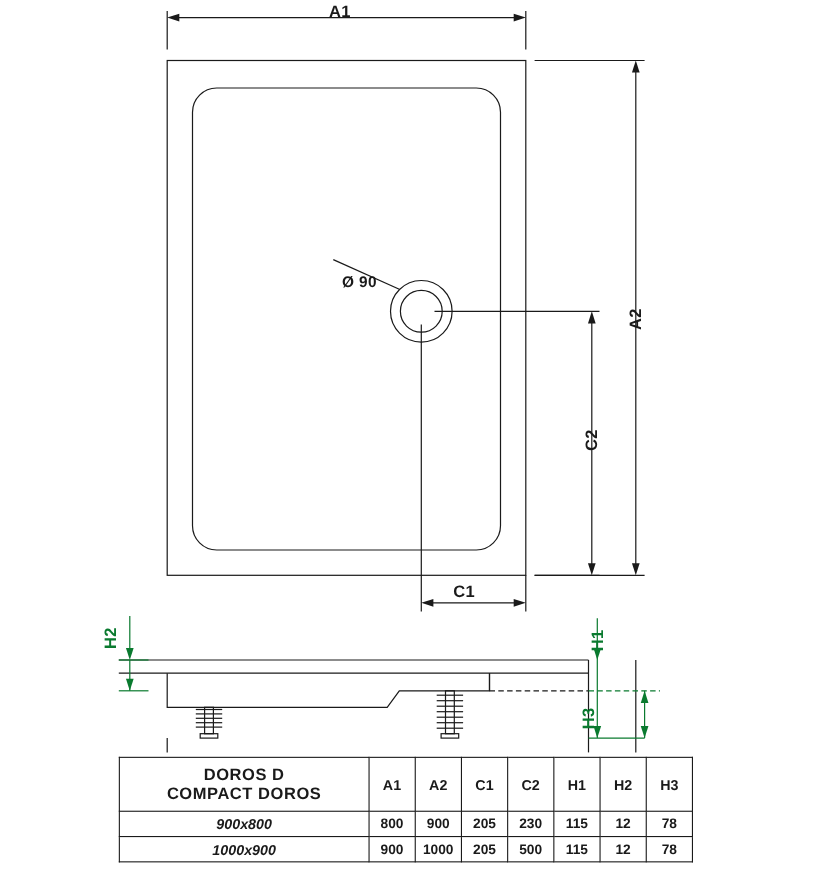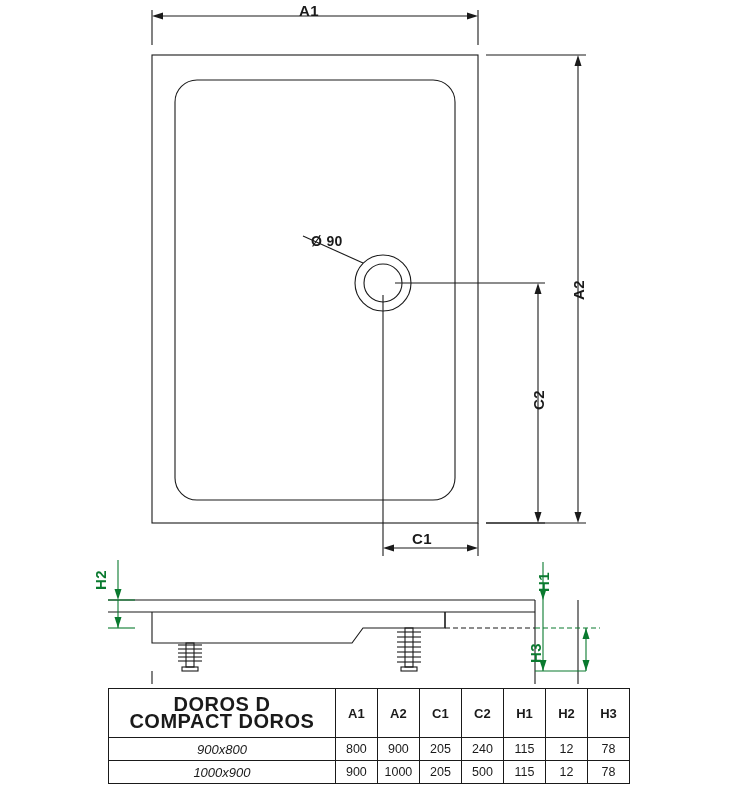--- a/index.html
+++ b/index.html
@@ -52,38 +52,38 @@
   #spec-table td, #spec-table th {
     border: 1px solid #1a1a1a;
     padding: 0;
     text-align: center;
     vertical-align: middle;
     height: 22px;
     font-weight: bold;
   }
   #spec-table .namecell {
     width: 180px;
-    font-size: 20px;
+    font-size: 15px;
     line-height: 17px;
     padding: 2px 4px;
     letter-spacing: 0.5px;
   }
   #spec-table thead td {
     height: 44px;
   }
   #spec-table thead .hdr {
     width: 34px;
     font-size: 13px;
   }
   #spec-table tbody .sizecell {
     font-style: italic;
     font-size: 13px;
   }
   #spec-table tbody td {
-    font-weight: normal;
+    font-weight: bold;
     font-size: 12.5px;
   }
 </style>
 </head>
 <body>
 
 <div id="stage">
 
   <svg class="drawing" viewBox="0 0 741 800">
     <g stroke="#1a1a1a" fill="none" stroke-width="1.1" shape-rendering="geometricPrecision">
@@ -185,21 +185,21 @@
   </svg>
 
   <div class="lbl black" style="left:299px; top:2px;">A1</div>
 
   <div class="lbl black rot" style="left:570px; top:300px;">A2</div>
 
   <div class="lbl black" style="left:412px; top:530px;">C1</div>
 
   <div class="lbl black rot" style="left:530px; top:410px;">C2</div>
 
-  <div class="lbl black" style="left:311px; top:233px; font-size:14px;">Ø 90</div>
+  <div class="lbl black" style="left:311px; top:248px; font-size:14px;">Ø 90</div>
 
   <div class="lbl green rot" style="left:92px; top:590px;">H2</div>
 
   <div class="lbl green rot" style="left:535px; top:592px;">H1</div>
 
   <div class="lbl green rot" style="left:527px; top:663px;">H3</div>
 
   <table id="spec-table">
     <thead>
       <tr>
@@ -215,21 +215,21 @@
         <td class="hdr">H2</td>
         <td class="hdr">H3</td>
       </tr>
     </thead>
     <tbody>
       <tr>
         <td class="sizecell">900x800</td>
         <td>800</td>
         <td>900</td>
         <td>205</td>
-        <td>240</td>
+        <td>230</td>
         <td>115</td>
         <td>12</td>
         <td>78</td>
       </tr>
       <tr>
         <td class="sizecell">1000x900</td>
         <td>900</td>
         <td>1000</td>
         <td>205</td>
         <td>500</td>

